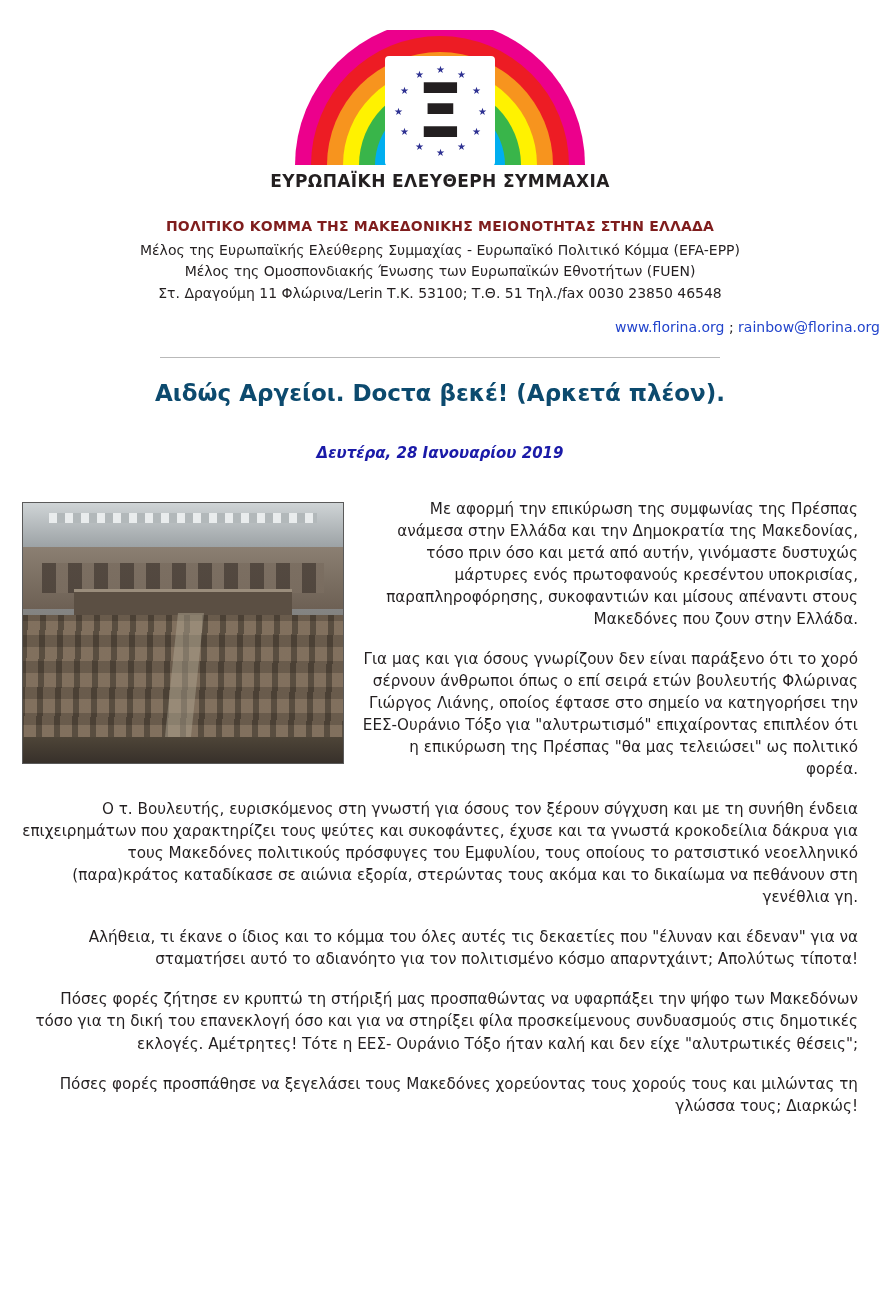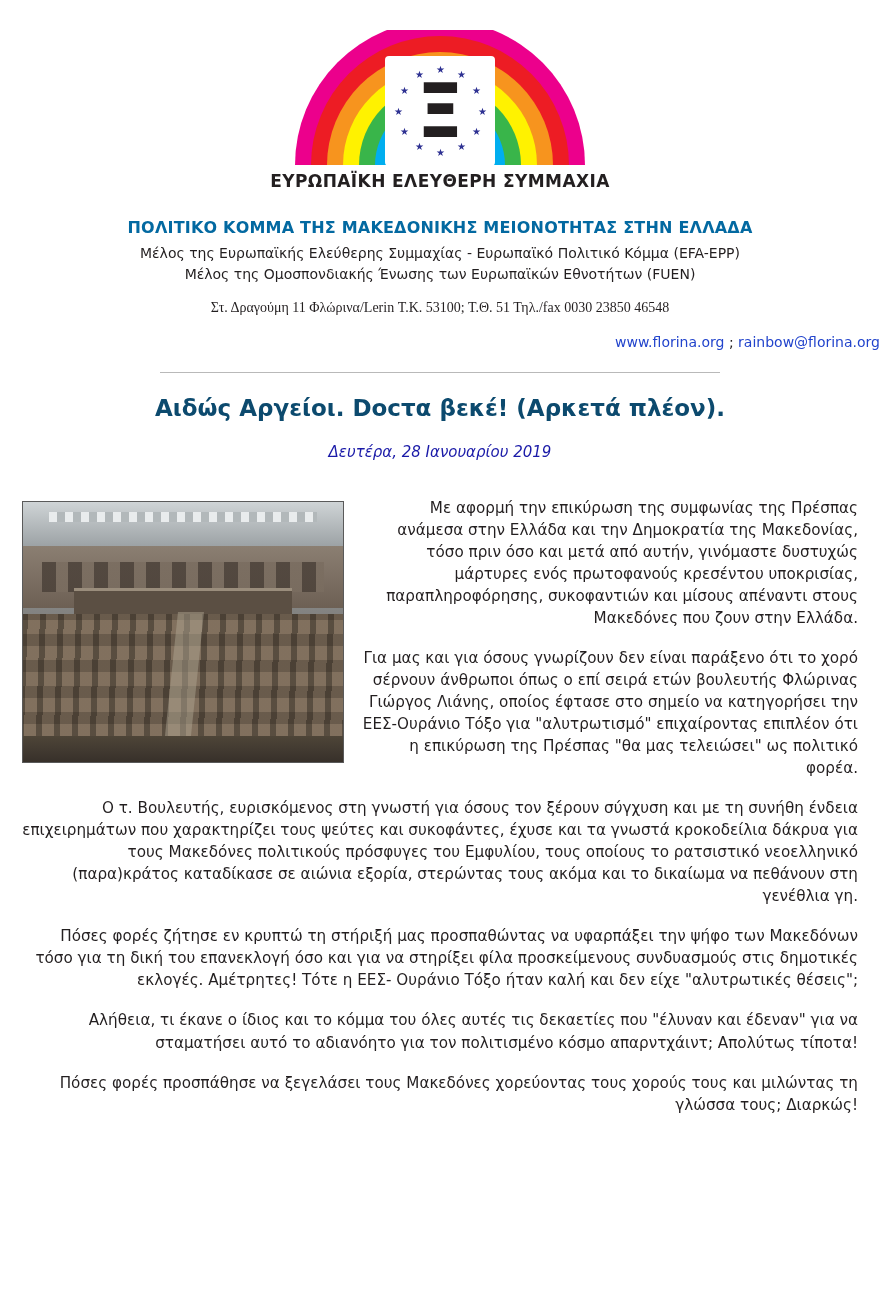--- a/index.html
+++ b/index.html
@@ -94,36 +94,35 @@
     margin-top: 6px;
     font-size: 17px;
     font-weight: 700;
     letter-spacing: 0.4px;
     color: #231f20;
     line-height: 1.25;
   }
 
   .party-line {
     margin-top: 26px;
-    font-size: 16px;
-    font-weight: 700;
-    color: #0369a1;
+    font-size: 14px;
+    font-weight: 700;
+    color: #7f1d1d;
     letter-spacing: 0.2px;
   }
   .membership {
     margin-top: 6px;
     font-size: 14px;
     color: #231f20;
     line-height: 1.45;
   }
   .contact {
-    margin-top: 16px;
+    margin-top: 4px;
     font-size: 14px;
     color: #231f20;
-    font-family: Liberation Serif, serif;
   }
   .weblinks {
     margin-top: 18px;
     font-size: 14px;
     color: #2244cc;
     text-align: right;
   }
   .weblinks a {
     color: #2244cc;
     text-decoration: none;
@@ -147,24 +146,24 @@
     color: #1a1aa8;
   }
   .headline {
     margin-top: 22px;
     text-align: center;
     font-size: 23px;
     font-weight: 700;
     color: #0c4a6e;
   }
   .dateline {
-    margin-top: 22px;
+    margin-top: 38px;
     text-align: center;
     font-size: 15px;
-    font-weight: 400;
+    font-weight: 700;
     font-style: italic;
     color: #1a1aa8;
   }
 
   
   .body-area {
     margin: 36px 22px 0 22px;
     font-size: 15.2px;
     line-height: 1.45;
     color: #231f20;
@@ -295,18 +294,18 @@
       <div class="backwall"></div>
       <div class="dais"></div>
       <div class="seats"></div>
       <div class="aisle"></div>
       <div class="floor"></div>
     </div>
 
     <p>Με αφορμή την επικύρωση της συμφωνίας της Πρέσπας ανάμεσα στην Ελλάδα και την Δημοκρατία της Μακεδονίας, τόσο πριν όσο και μετά από αυτήν, γινόμαστε δυστυχώς μάρτυρες ενός πρωτοφανούς κρεσέντου υποκρισίας, παραπληροφόρησης, συκοφαντιών και μίσους απέναντι στους Μακεδόνες που ζουν στην Ελλάδα.</p>
     <p>Για μας και για όσους γνωρίζουν δεν είναι παράξενο ότι το χορό σέρνουν άνθρωποι όπως ο επί σειρά ετών βουλευτής Φλώρινας Γιώργος Λιάνης, οποίος έφτασε στο σημείο να κατηγορήσει την ΕΕΣ-Ουράνιο Τόξο για "αλυτρωτισμό" επιχαίροντας επιπλέον ότι η επικύρωση της Πρέσπας "θα μας τελειώσει" ως πολιτικό φορέα.</p>
     <p>Ο τ. Βουλευτής, ευρισκόμενος στη γνωστή για όσους τον ξέρουν σύγχυση και με τη συνήθη ένδεια επιχειρημάτων που χαρακτηρίζει τους ψεύτες και συκοφάντες, έχυσε και τα γνωστά κροκοδείλια δάκρυα για τους Μακεδόνες πολιτικούς πρόσφυγες του Εμφυλίου, τους οποίους το ρατσιστικό νεοελληνικό (παρα)κράτος καταδίκασε σε αιώνια εξορία, στερώντας τους ακόμα και το δικαίωμα να πεθάνουν στη γενέθλια γη.</p>
+    <p>Αλήθεια, τι έκανε ο ίδιος και το κόμμα του όλες αυτές τις δεκαετίες που "έλυναν και έδεναν" για να σταματήσει αυτό το αδιανόητο για τον πολιτισμένο κόσμο απαρντχάιντ; Απολύτως τίποτα!</p>
     <p>Πόσες φορές ζήτησε εν κρυπτώ τη στήριξή μας προσπαθώντας να υφαρπάξει την ψήφο των Μακεδόνων τόσο για τη δική του επανεκλογή όσο και για να στηρίξει φίλα προσκείμενους συνδυασμούς στις δημοτικές εκλογές. Αμέτρητες! Τότε η ΕΕΣ- Ουράνιο Τόξο ήταν καλή και δεν είχε "αλυτρωτικές θέσεις";</p>
-    <p>Αλήθεια, τι έκανε ο ίδιος και το κόμμα του όλες αυτές τις δεκαετίες που "έλυναν και έδεναν" για να σταματήσει αυτό το αδιανόητο για τον πολιτισμένο κόσμο απαρντχάιντ; Απολύτως τίποτα!</p>
     <p>Πόσες φορές προσπάθησε να ξεγελάσει τους Μακεδόνες χορεύοντας τους χορούς τους και μιλώντας τη γλώσσα τους; Διαρκώς!</p>
   </div>
 
 </div>
 
 </body></html>

